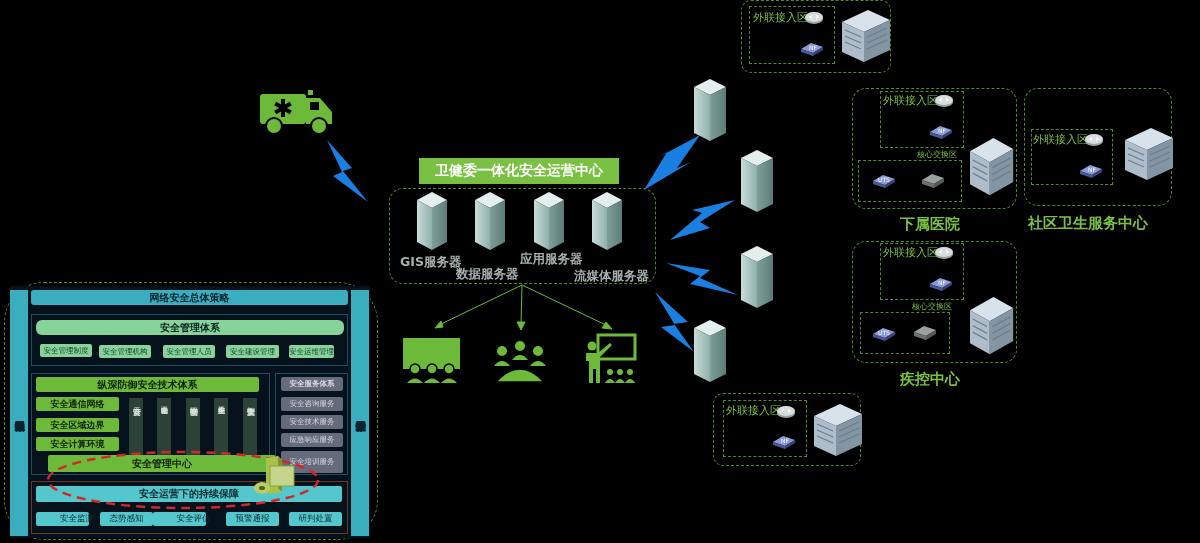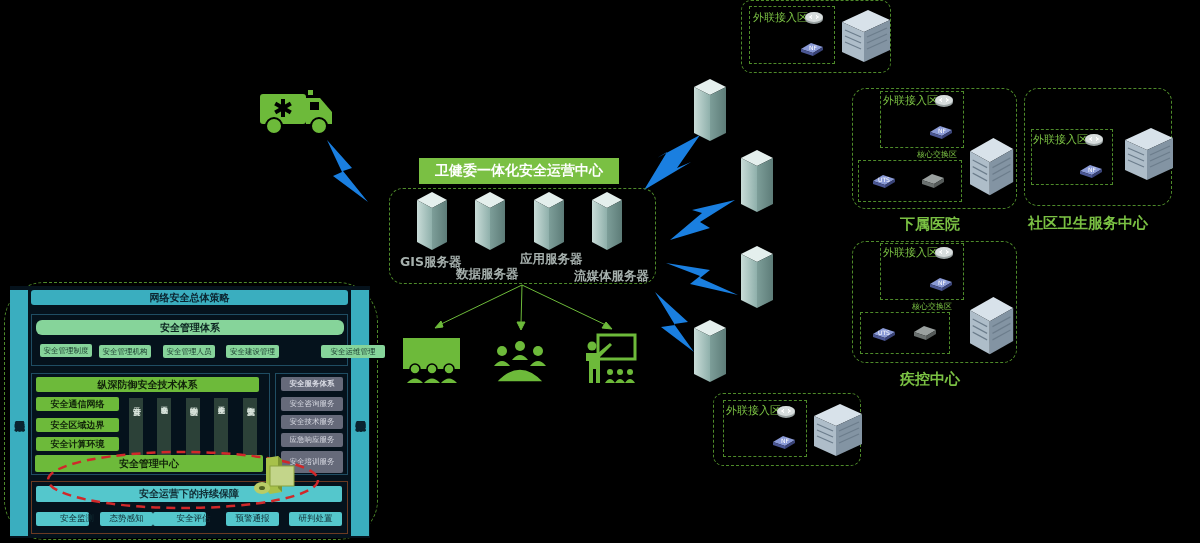--- a/index.html
+++ b/index.html
@@ -50,33 +50,33 @@
 <div class="fw-side fw-left">网络安全法律法规政策体系</div>
 <div class="fw-side fw-right">网络安全等级保护政策标准体系</div>
 <div class="abs fw-top">网络安全总体策略</div>
 
 <div class="fw-sec" style="left:31px;top:314px;width:317px;height:52px;"></div>
 <div class="abs mgmt-title">安全管理体系</div>
 <div class="chip chip-mint" style="left:40px;top:344px;width:52px;">安全管理制度</div>
 <div class="chip chip-mint" style="left:99px;top:345px;width:52px;">安全管理机构</div>
 <div class="chip chip-mint" style="left:163px;top:345px;width:52px;">安全管理人员</div>
 <div class="chip chip-mint" style="left:226px;top:345px;width:53px;">安全建设管理</div>
-<div class="chip chip-mint" style="left:289px;top:345px;width:64px;margin-left:32px;">安全运维管理</div>
+<div class="chip chip-mint" style="left:289px;top:345px;width:45px;">安全运维管理</div>
 
 <div class="fw-sec" style="left:31px;top:373px;width:239px;height:102px;"></div>
 <div class="chip chip-green" style="left:36px;top:377px;width:223px;height:15px;font-size:10px;">纵深防御安全技术体系</div>
 <div class="chip chip-green" style="left:36px;top:397px;width:83px;height:14px;">安全通信网络</div>
 <div class="chip chip-green" style="left:36px;top:418px;width:83px;height:14px;">安全区域边界</div>
 <div class="chip chip-green" style="left:36px;top:437px;width:83px;height:14px;">安全计算环境</div>
 <div class="vcol" style="left:129px;top:398px;">云计算安全</div>
 <div class="vcol" style="left:157px;top:398px;font-size:7px;line-height:14px;">移动互联安全</div>
 <div class="vcol" style="left:186px;top:398px;">物联网安全</div>
 <div class="vcol" style="left:214px;top:398px;font-size:7px;">工控系统安全</div>
 <div class="vcol" style="left:243px;top:398px;">大数据安全</div>
-<div class="chip chip-green" style="left:35px;top:455px;width:228px;height:17px;font-size:10px;">安全管理中心</div>
+<div class="chip chip-green" style="left:48px;top:455px;width:228px;height:17px;font-size:10px;">安全管理中心</div>
 
 <div class="fw-sec" style="left:275px;top:373px;width:73px;height:102px;"></div>
 <div class="chip chip-slate" style="left:281px;top:377px;width:62px;height:14px;font-weight:bold;">安全服务体系</div>
 <div class="chip chip-slate" style="left:281px;top:397px;width:62px;height:14px;">安全咨询服务</div>
 <div class="chip chip-slate" style="left:281px;top:415px;width:62px;height:14px;">安全技术服务</div>
 <div class="chip chip-slate" style="left:281px;top:433px;width:62px;height:14px;">应急响应服务</div>
 <div class="chip chip-slate" style="left:281px;top:451px;width:62px;height:22px;">安全培训服务</div>
 
 <div class="fw-sec" style="left:31px;top:481px;width:317px;height:53px;border-color:#6b3a22;"></div>
 <div class="chip chip-teal" style="left:36px;top:486px;width:306px;height:16px;font-weight:bold;font-size:10px;">安全运营下的持续保障</div>

